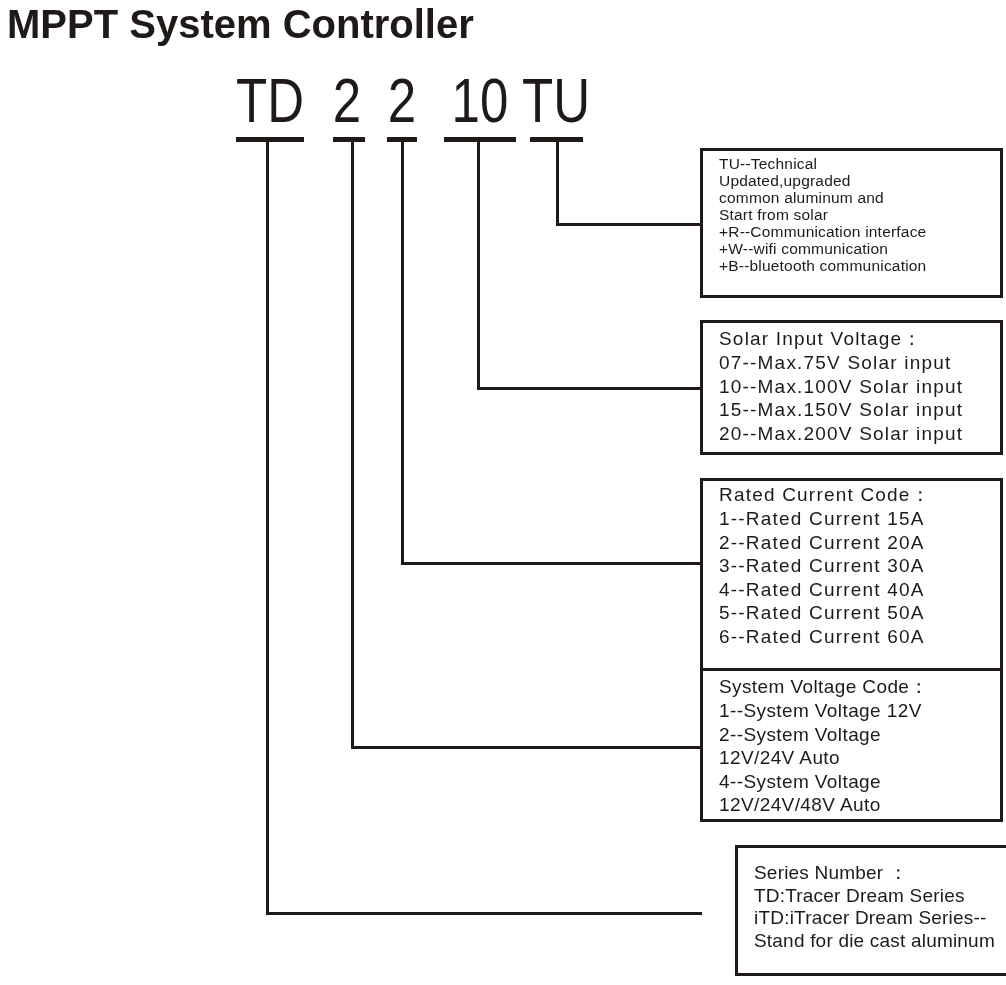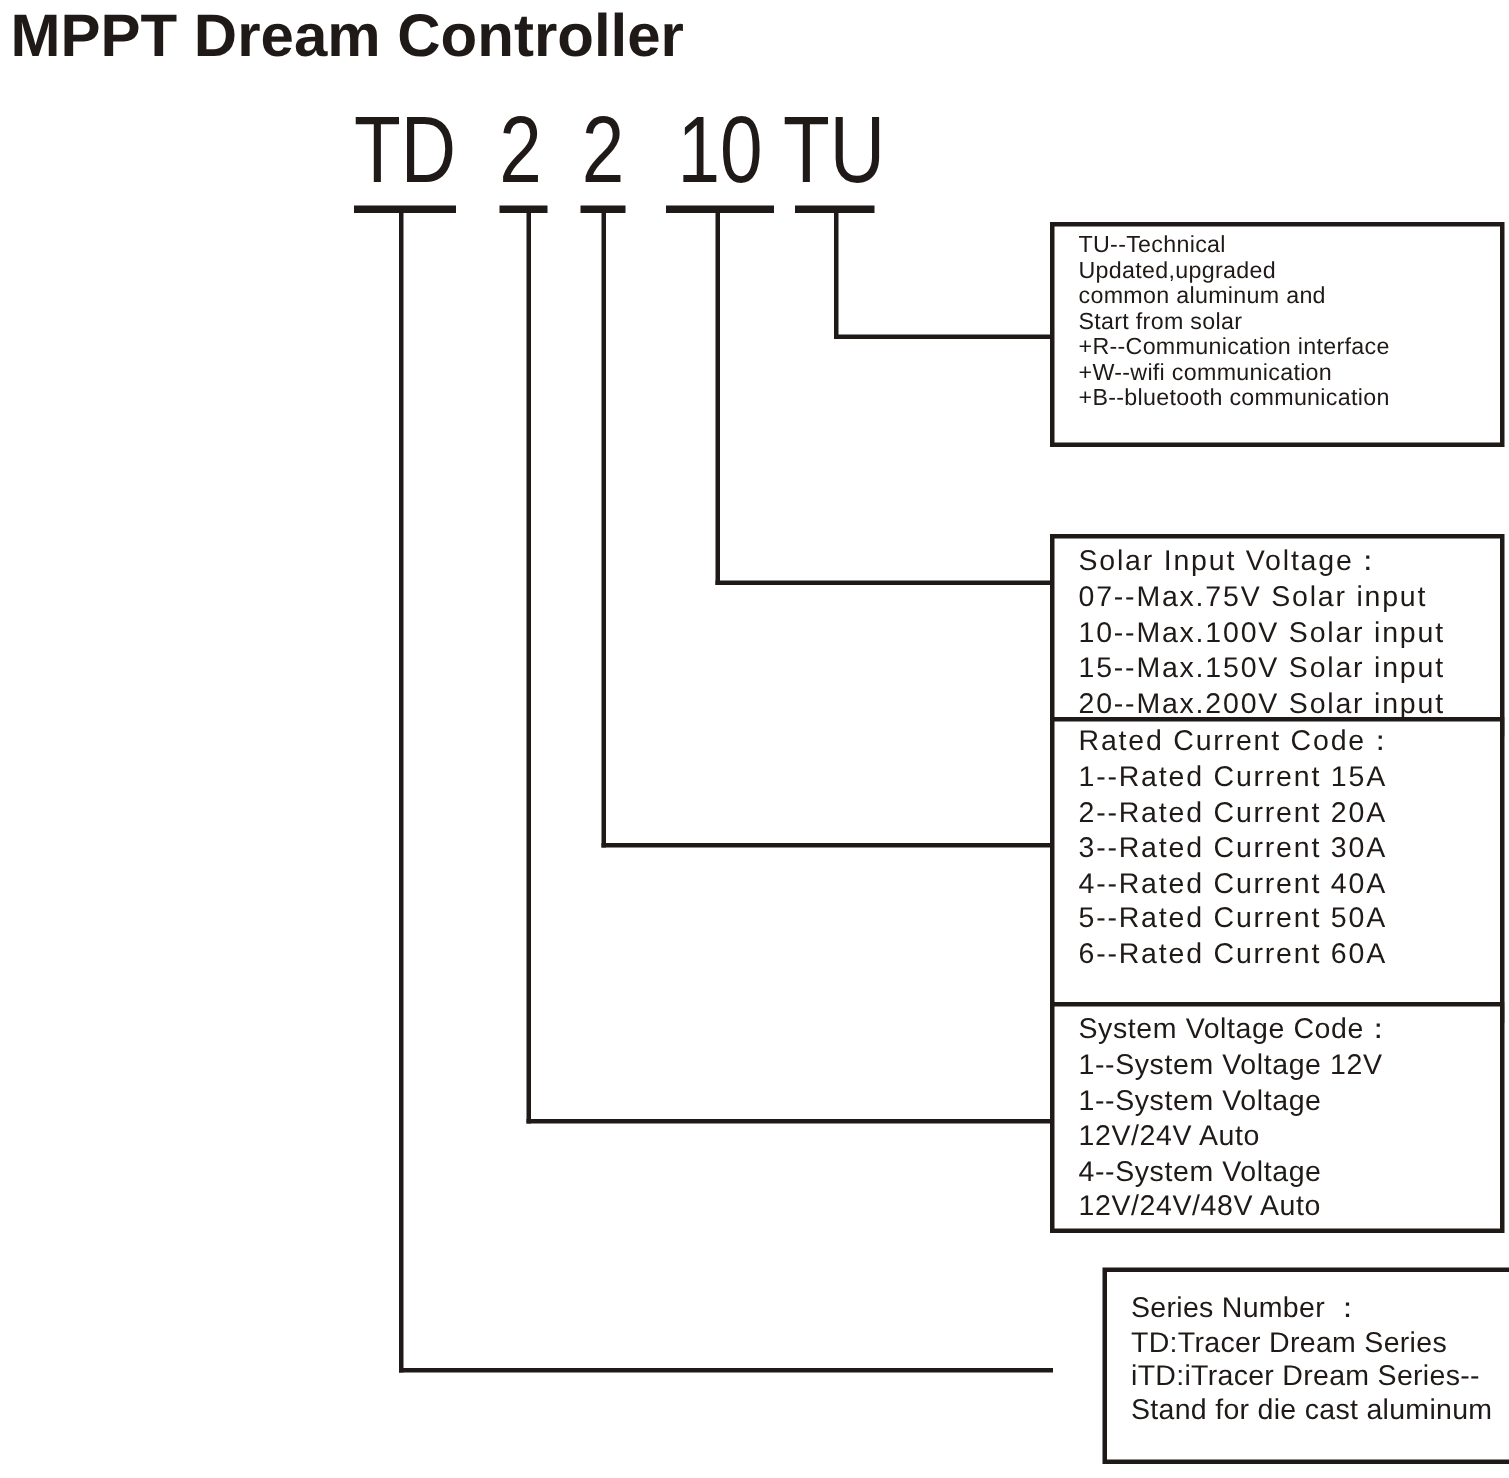--- a/index.html
+++ b/index.html
@@ -76,21 +76,21 @@
   .box {
     position: absolute;
     left: 700px;
     width: 303px;
     border: 3px solid #1f1a17;
     box-sizing: border-box;
     background: #ffffff;
     padding: 4px 6px 0 16px;
   }
   .box-function { top: 148px; height: 150px; }
-  .box-solar    { top: 320px; height: 135px; margin-top: 36px; }
+  .box-solar    { top: 320px; height: 135px; }
   .box-rated    { top: 478px; height: 204px; padding-top: 2px; }
   .box-system   { top: 668px; height: 154px; }
   .box-series   { top: 845px; height: 131px; padding-top: 14px; margin-left: 35px; }
   .box-heading {
     font-size: 19px;
     line-height: 24px;
     white-space: nowrap;
   }
   .box-function .box-heading {
     font-family: "DejaVu Sans Mono", monospace;
@@ -120,21 +120,21 @@
   .box-series .box-line, .box-series .box-heading {
     letter-spacing: 0.2px;
     line-height: 22.5px;
   }
 </style>
 </head>
 <body>
 
 <div class="canvas">
 
-  <div class="page-title">MPPT Dream Controller</div>
+  <div class="page-title">MPPT System Controller</div>
 
   <div class="seg seg-td">TD</div>
   <div class="seg seg-v1">2</div>
   <div class="seg seg-v2">2</div>
   <div class="seg seg-sv">10</div>
   <div class="seg seg-fn">TU</div>
 
   <div class="uline ul-td"></div>
   <div class="uline ul-v1"></div>
   <div class="uline ul-v2"></div>
@@ -176,21 +176,21 @@
     <div class="box-line">2--Rated Current 20A</div>
     <div class="box-line">3--Rated Current 30A</div>
     <div class="box-line">4--Rated Current 40A</div>
     <div class="box-line">5--Rated Current 50A</div>
     <div class="box-line">6--Rated Current 60A</div>
   </div>
 
   <div class="box box-system">
     <div class="box-heading">System Voltage Code：</div>
     <div class="box-line">1--System Voltage 12V</div>
-    <div class="box-line">1--System Voltage</div>
+    <div class="box-line">2--System Voltage</div>
     <div class="box-line">12V/24V Auto</div>
     <div class="box-line">4--System Voltage</div>
     <div class="box-line">12V/24V/48V Auto</div>
   </div>
 
   <div class="box box-series">
     <div class="box-heading">Series Number ：</div>
     <div class="box-line">TD:Tracer Dream Series</div>
     <div class="box-line">iTD:iTracer Dream Series--</div>
     <div class="box-line">Stand for die cast aluminum</div>

